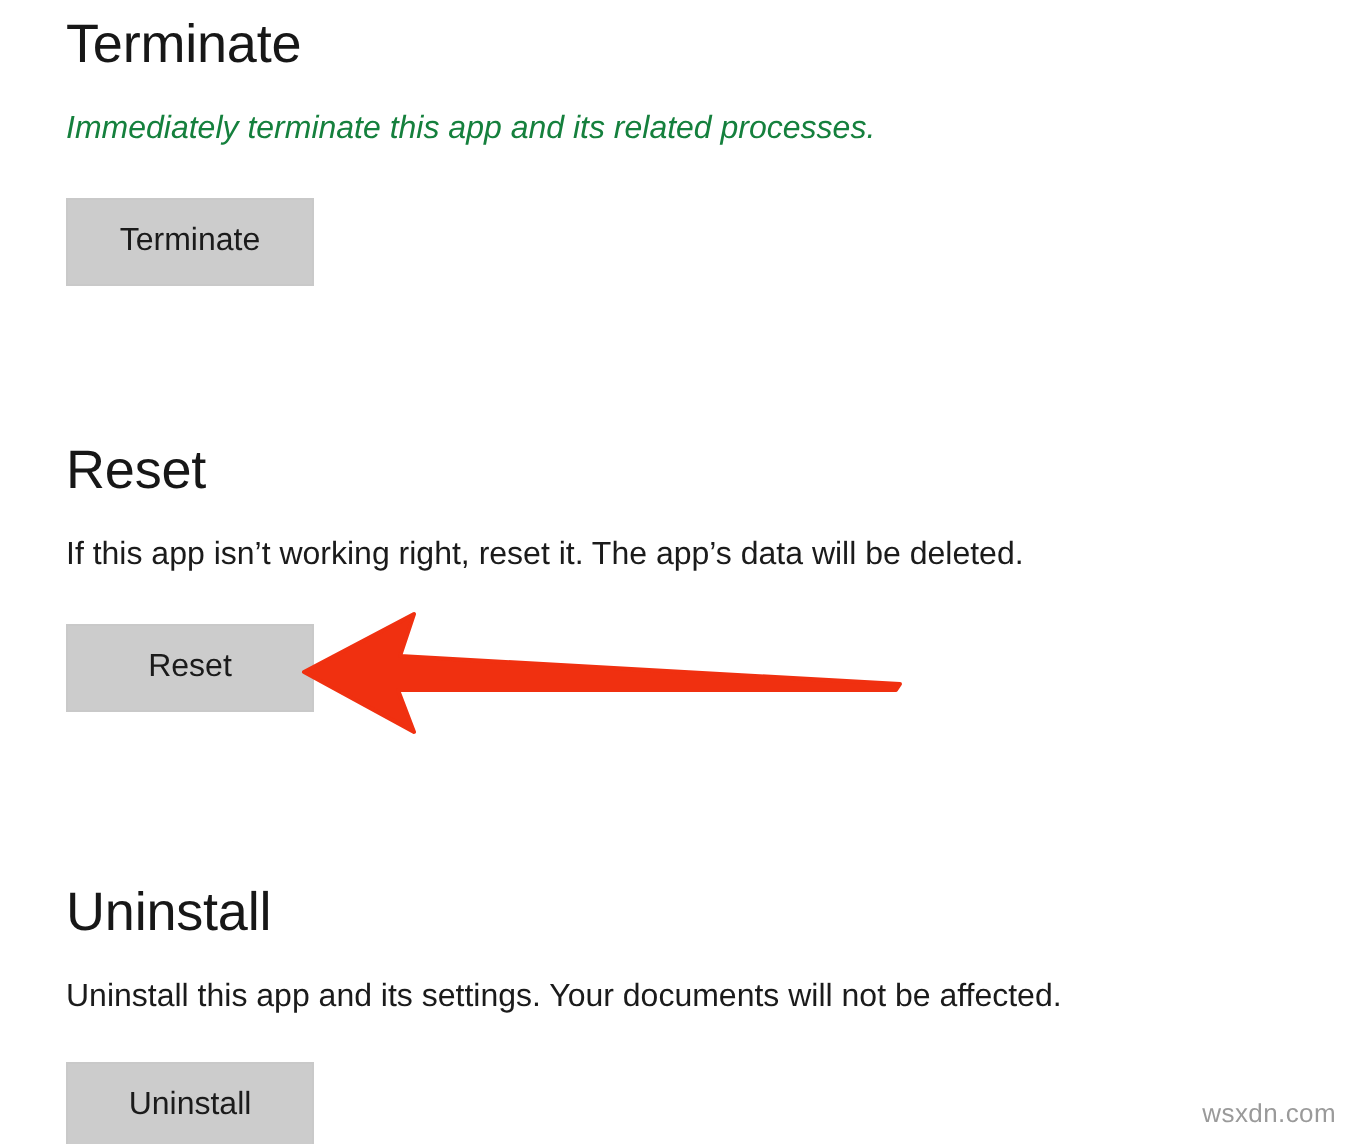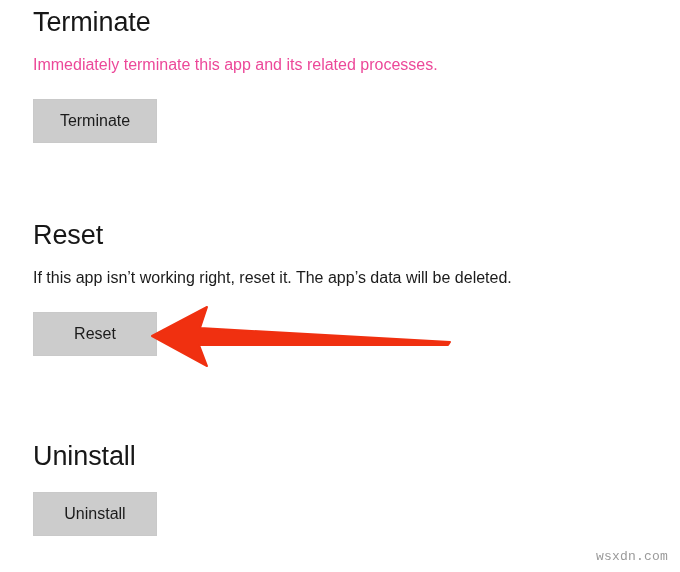--- a/index.html
+++ b/index.html
@@ -89,45 +89,46 @@
     height: 76px;
     pointer-events: none;
   }
 
   
   .watermark {
     position: absolute;
     right: 12px;
     bottom: 8px;
     font-size: 13px;
-    font-family: Liberation Mono, monospace;
+    font-family: Liberation Sans, sans-serif;
     color: #9a9a9a;
     letter-spacing: 0.2px;
     white-space: nowrap;
   }
 </style>
 </head>
 <body style="background: rgb(255, 255, 255);">
 
 <div class="page">
 
   <div class="section" id="sec-terminate">
     <h2 class="section-title" style="color: rgb(23, 23, 23);">Terminate</h2>
-    <p class="section-desc" style="color: #ec4899;">Immediately terminate this app and its related processes.</p>
+    <p class="section-desc" style="color: #15803d; font-style: italic;">Immediately terminate this app and its related processes.</p>
     <button class="action-button" style="background: rgb(204, 204, 204);">Terminate</button>
   </div>
 
   <div class="section" id="sec-reset">
     <h2 class="section-title" style="color: rgb(23, 23, 23);">Reset</h2>
     <p class="section-desc" style="color: rgb(27, 27, 27); text-align: right;">If this app isn’t working right, reset it. The app’s data will be deleted.</p>
     <button class="action-button" style="background: rgb(204, 204, 204);">Reset</button>
   </div>
 
   <div class="section" id="sec-uninstall">
     <h2 class="section-title" style="color: rgb(23, 23, 23);">Uninstall</h2>
+    <p class="section-desc" style="color: rgb(27, 27, 27);">Uninstall this app and its settings. Your documents will not be affected.</p>
     <button class="action-button" style="background: rgb(204, 204, 204);">Uninstall</button>
   </div>
 
   <svg class="annotation-arrow" viewBox="0 0 310 76" aria-hidden="true">
     <polygon id="arrow-shape" points="7,38 62,9 55,30 305,44 303,47 54,47 62,68" fill="#F03010" stroke="#F03010" stroke-width="2" stroke-linejoin="round"></polygon>
   </svg>
 
   <div class="watermark" style="color: rgb(154, 154, 154);">wsxdn.com</div>
 
 </div>

